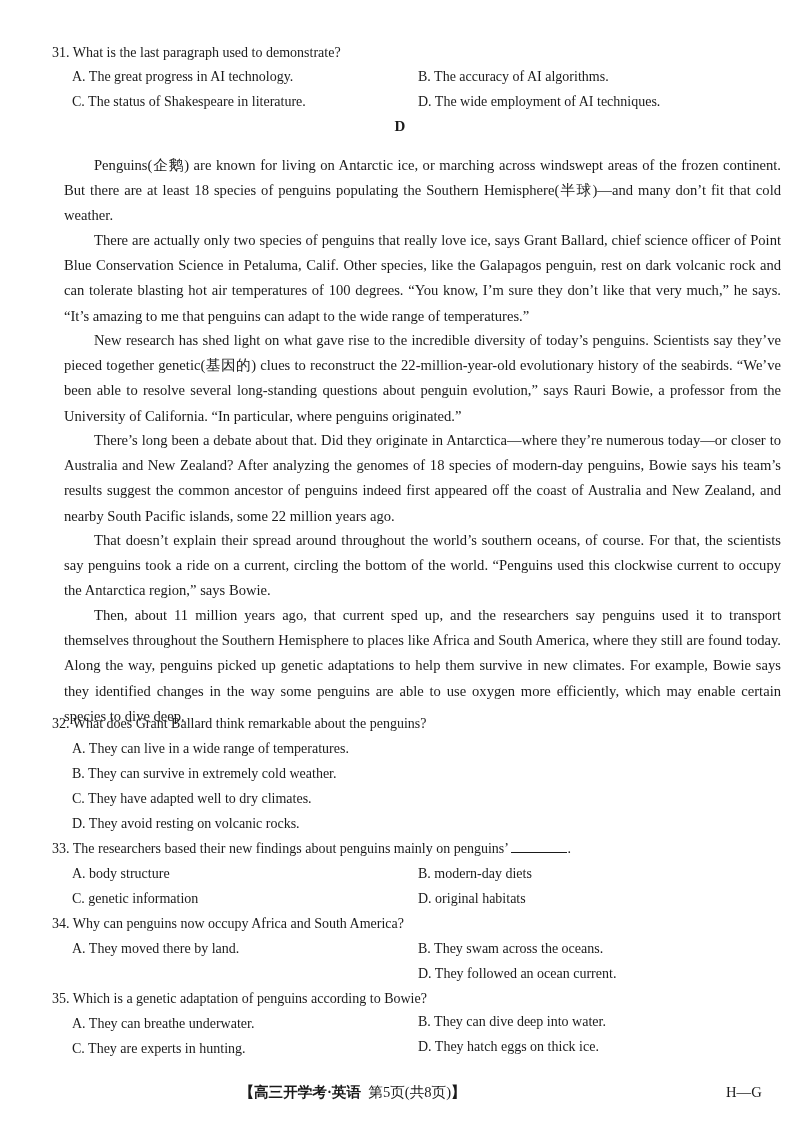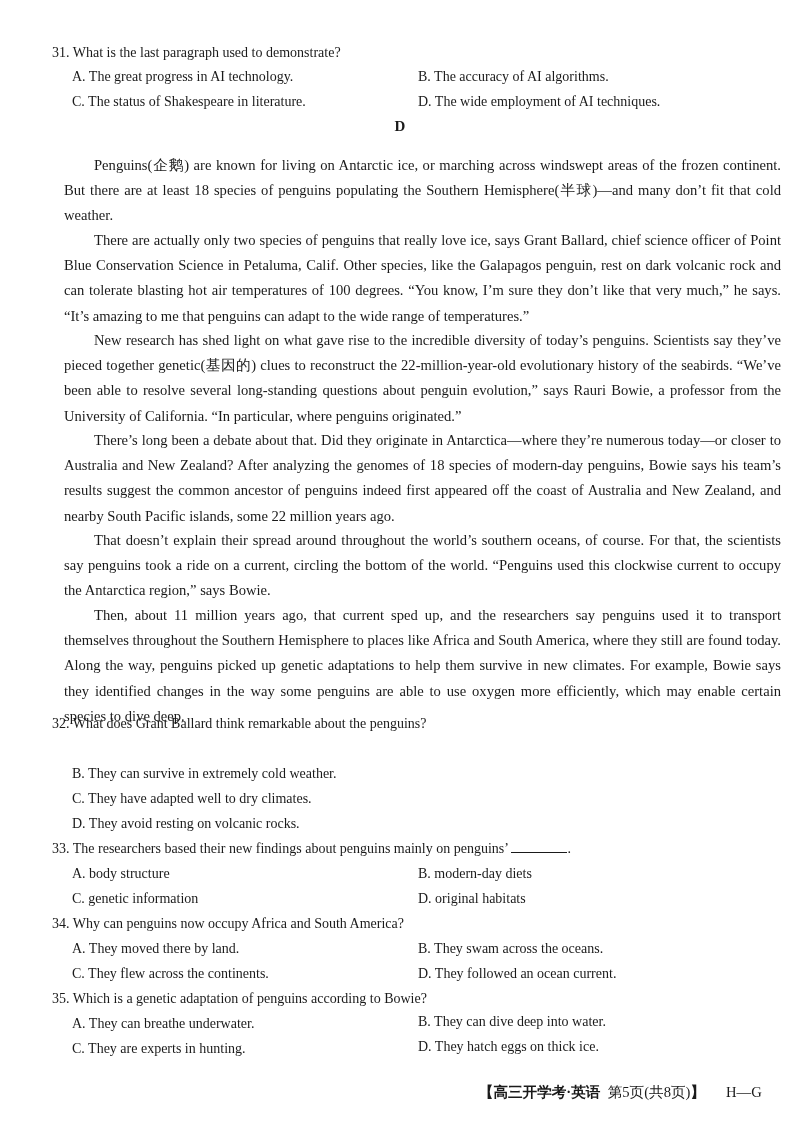--- a/index.html
+++ b/index.html
@@ -22,21 +22,21 @@
   }
   .section-letter {
     position: absolute; left: 0; width: 800px; text-align: center;
     font-weight: bold; font-size: 15px; line-height: 20px;
   }
   .blank {
     display: inline-block; width: 56px; border-bottom: 1px solid #1a1a1a;
     height: 12px; vertical-align: baseline;
   }
   .footer {
-    position: absolute; top: 1082px; left: 0; width: 705px; text-align: right;
+    position: absolute; top: 1082px; left: 0; width: 705px; text-align: center;
     font-size: 14.6px; line-height: 20px;
   }
   .footer-code {
     position: absolute; top: 1082px; left: 726px; font-size: 14.6px; line-height: 20px;
   }
   .bold { font-weight: bold; }
 </style>
 </head>
 <body>
 
@@ -51,37 +51,37 @@
   <div class="section-letter" style="top:116px;">D</div>
 
   <p class="para" style="top:141px;">Penguins(企鹅) are known for living on Antarctic ice, or marching across windswept areas of the frozen continent. But there are at least 18 species of penguins populating the Southern Hemisphere(半球)—and many don’t fit that cold weather.</p>
   <p class="para" style="top:216px;">There are actually only two species of penguins that really love ice, says Grant Ballard, chief science officer of Point Blue Conservation Science in Petaluma, Calif. Other species, like the Galapagos penguin, rest on dark volcanic rock and can tolerate blasting hot air temperatures of 100 degrees. “You know, I’m sure they don’t like that very much,” he says. “It’s amazing to me that penguins can adapt to the wide range of temperatures.”</p>
   <p class="para" style="top:316px;">New research has shed light on what gave rise to the incredible diversity of today’s penguins. Scientists say they’ve pieced together genetic(基因的) clues to reconstruct the 22-million-year-old evolutionary history of the seabirds. “We’ve been able to resolve several long-standing questions about penguin evolution,” says Rauri Bowie, a professor from the University of California. “In particular, where penguins originated.”</p>
   <p class="para" style="top:416px;">There’s long been a debate about that. Did they originate in Antarctica—where they’re numerous today—or closer to Australia and New Zealand? After analyzing the genomes of 18 species of modern-day penguins, Bowie says his team’s results suggest the common ancestor of penguins indeed first appeared off the coast of Australia and New Zealand, and nearby South Pacific islands, some 22 million years ago.</p>
   <p class="para" style="top:516px;">That doesn’t explain their spread around throughout the world’s southern oceans, of course. For that, the scientists say penguins took a ride on a current, circling the bottom of the world. “Penguins used this clockwise current to occupy the Antarctica region,” says Bowie.</p>
   <p class="para" style="top:591px;">Then, about 11 million years ago, that current sped up, and the researchers say penguins used it to transport themselves throughout the Southern Hemisphere to places like Africa and South America, where they still are found today. Along the way, penguins picked up genetic adaptations to help them survive in new climates. For example, Bowie says they identified changes in the way some penguins are able to use oxygen more efficiently, which may enable certain species to dive deep.</p>
 
   <div class="line q" style="top:714px;">32. What does Grant Ballard think remarkable about the penguins?</div>
+  <div class="line opt" style="top:739px;">A. They can live in a wide range of temperatures.</div>
   <div class="line opt" style="top:764px;">B. They can survive in extremely cold weather.</div>
   <div class="line opt" style="top:789px;">C. They have adapted well to dry climates.</div>
   <div class="line opt" style="top:814px;">D. They avoid resting on volcanic rocks.</div>
 
   <div class="line q" style="top:839px;">
     <span>33. The researchers based their new findings about penguins mainly on penguins’</span>
     <span class="blank"></span><span>.</span>
   </div>
   <div class="line opt" style="top:864px;text-align:right;">A. body structure</div>
   <div class="line opt2" style="top:864px;">B. modern-day diets</div>
   <div class="line opt" style="top:889px;">C. genetic information</div>
   <div class="line opt2" style="top:889px;">D. original habitats</div>
 
   <div class="line q" style="top:914px;">34. Why can penguins now occupy Africa and South America?</div>
   <div class="line opt" style="top:939px;">A. They moved there by land.</div>
   <div class="line opt2" style="top:939px;">B. They swam across the oceans.</div>
-  <div class="line opt" style="top:964px;">C. They flew across the continents.</div>
   <div class="line opt2" style="top:964px;">D. They followed an ocean current.</div>
 
   <div class="line q" style="top:989px;">35. Which is a genetic adaptation of penguins according to Bowie?</div>
   <div class="line opt" style="top:1014px;">A. They can breathe underwater.</div>
   <div class="line opt2" style="top:1012px;">B. They can dive deep into water.</div>
   <div class="line opt" style="top:1039px;">C. They are experts in hunting.</div>
   <div class="line opt2" style="top:1037px;">D. They hatch eggs on thick ice.</div>
 
   <div class="footer">
     <span class="bold">【</span><span class="bold">高三开学考·英语</span>&nbsp;&nbsp;<span>第5页(共8页)</span><span class="bold">】</span>

